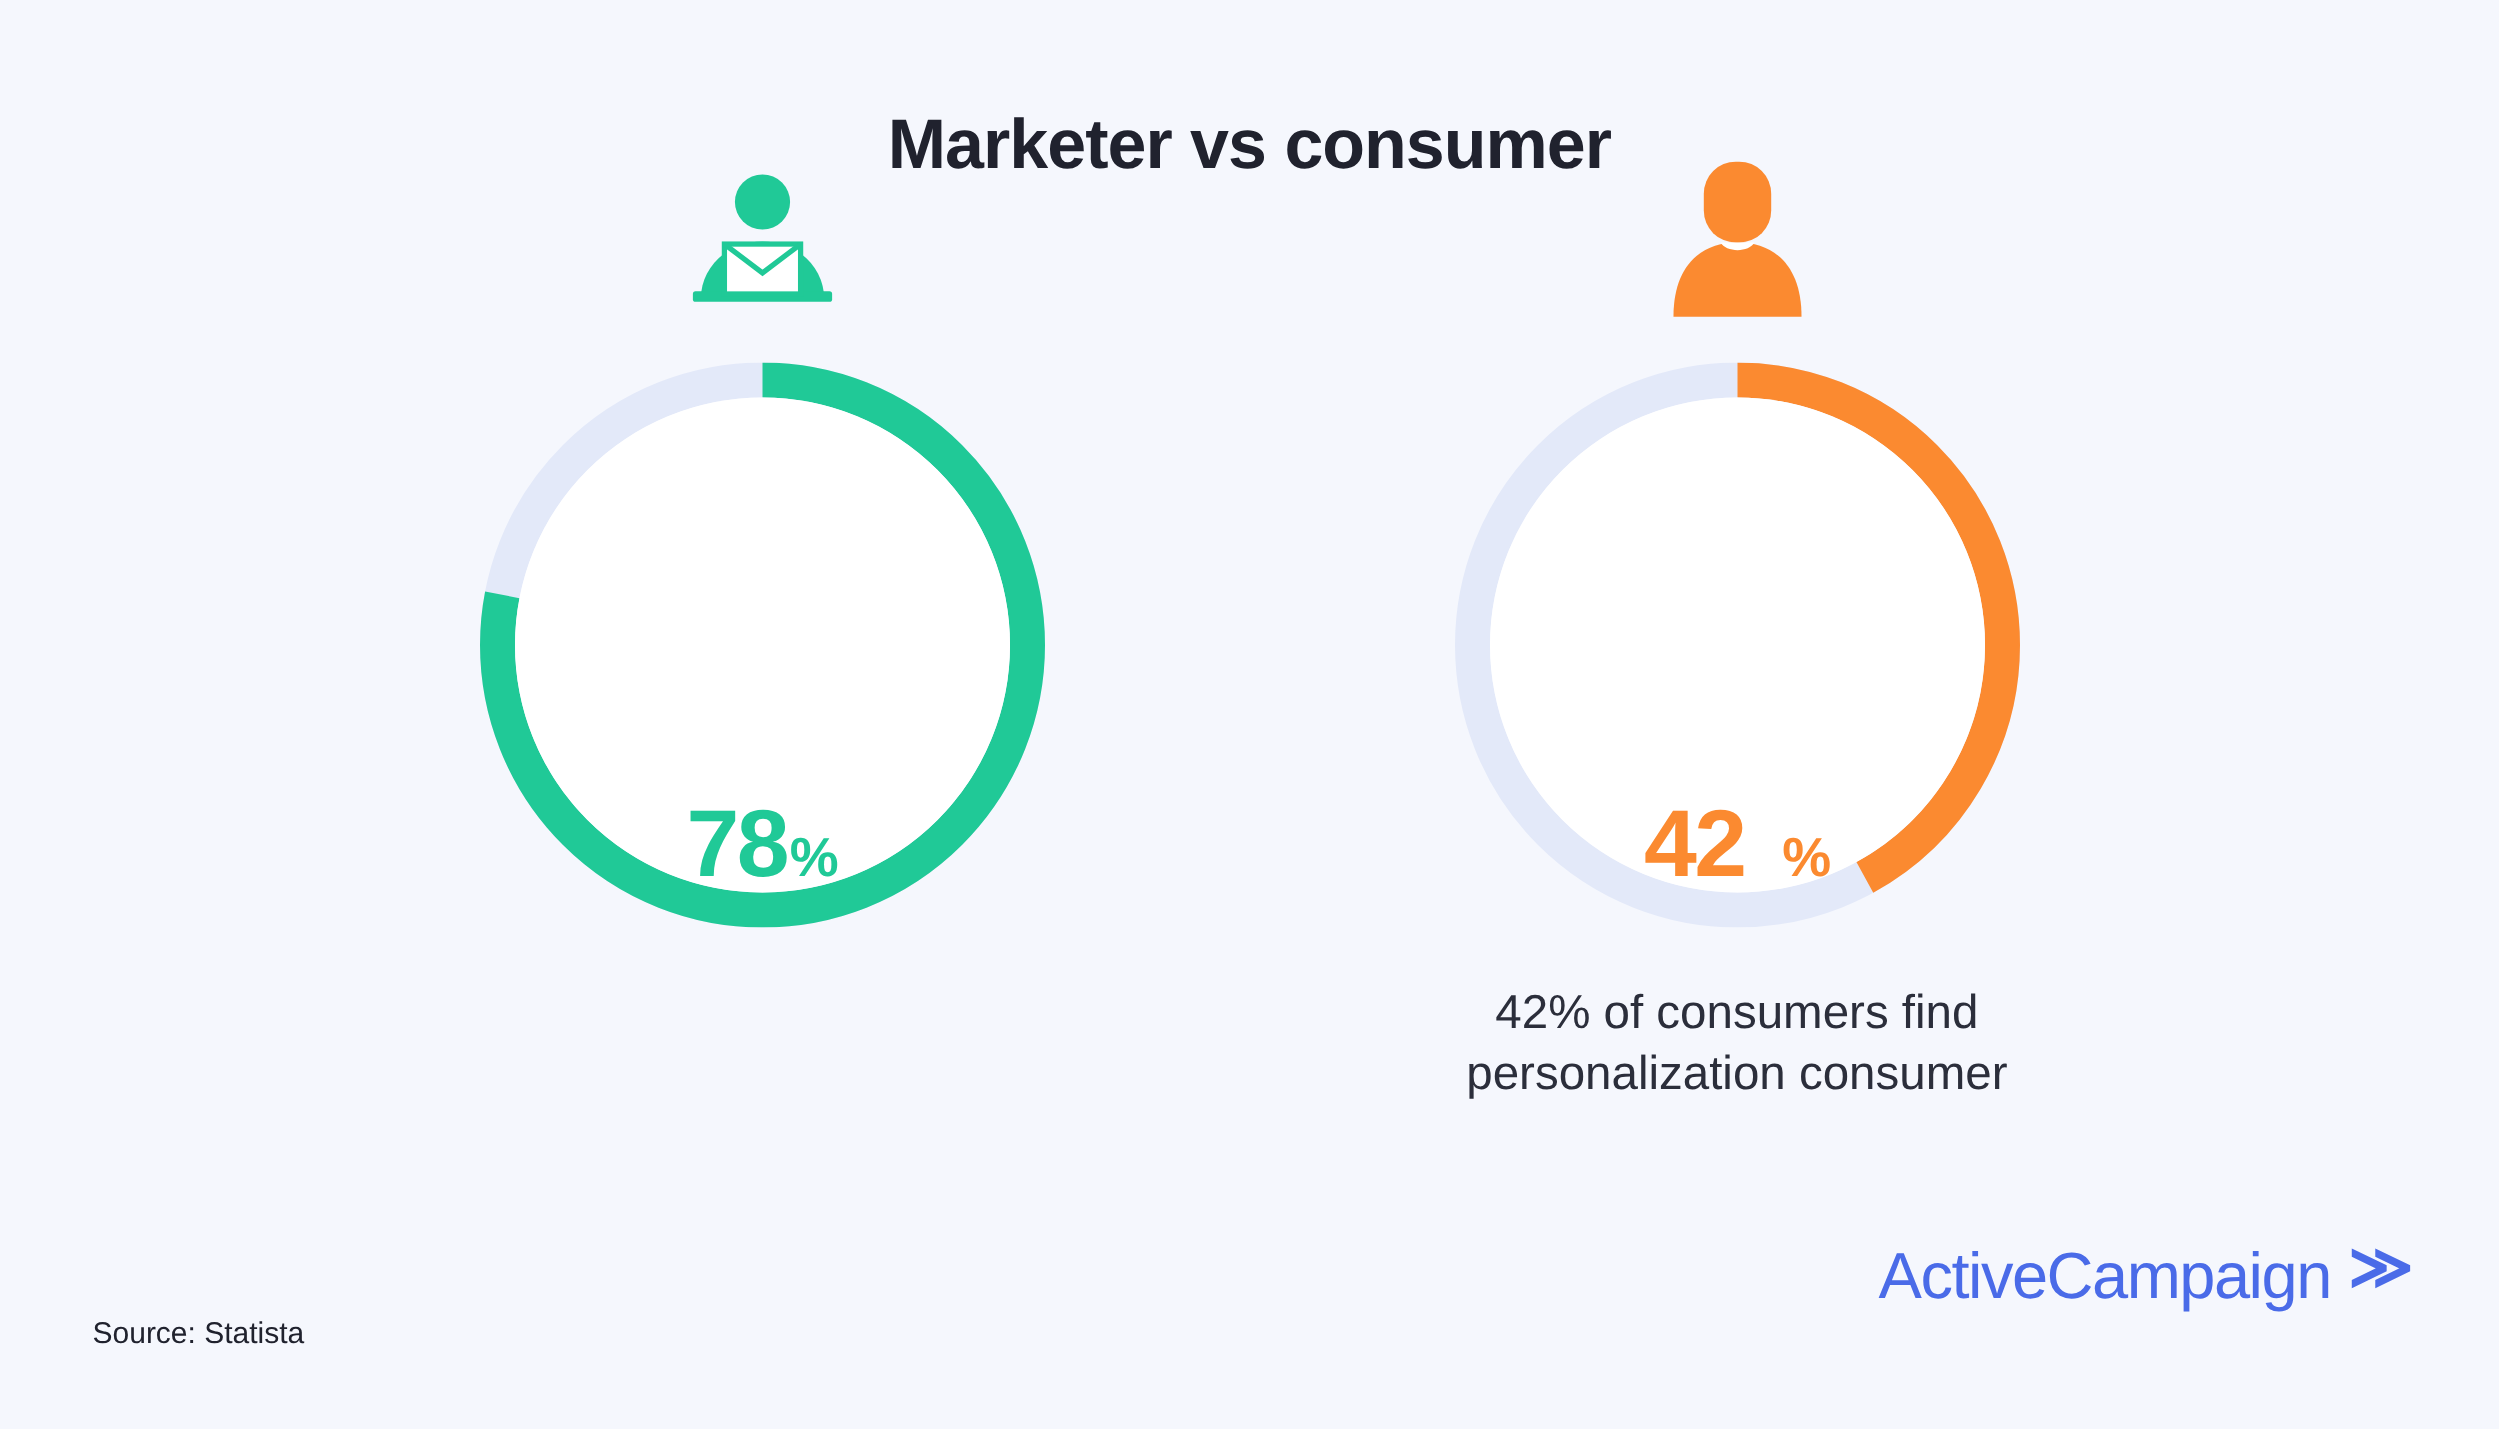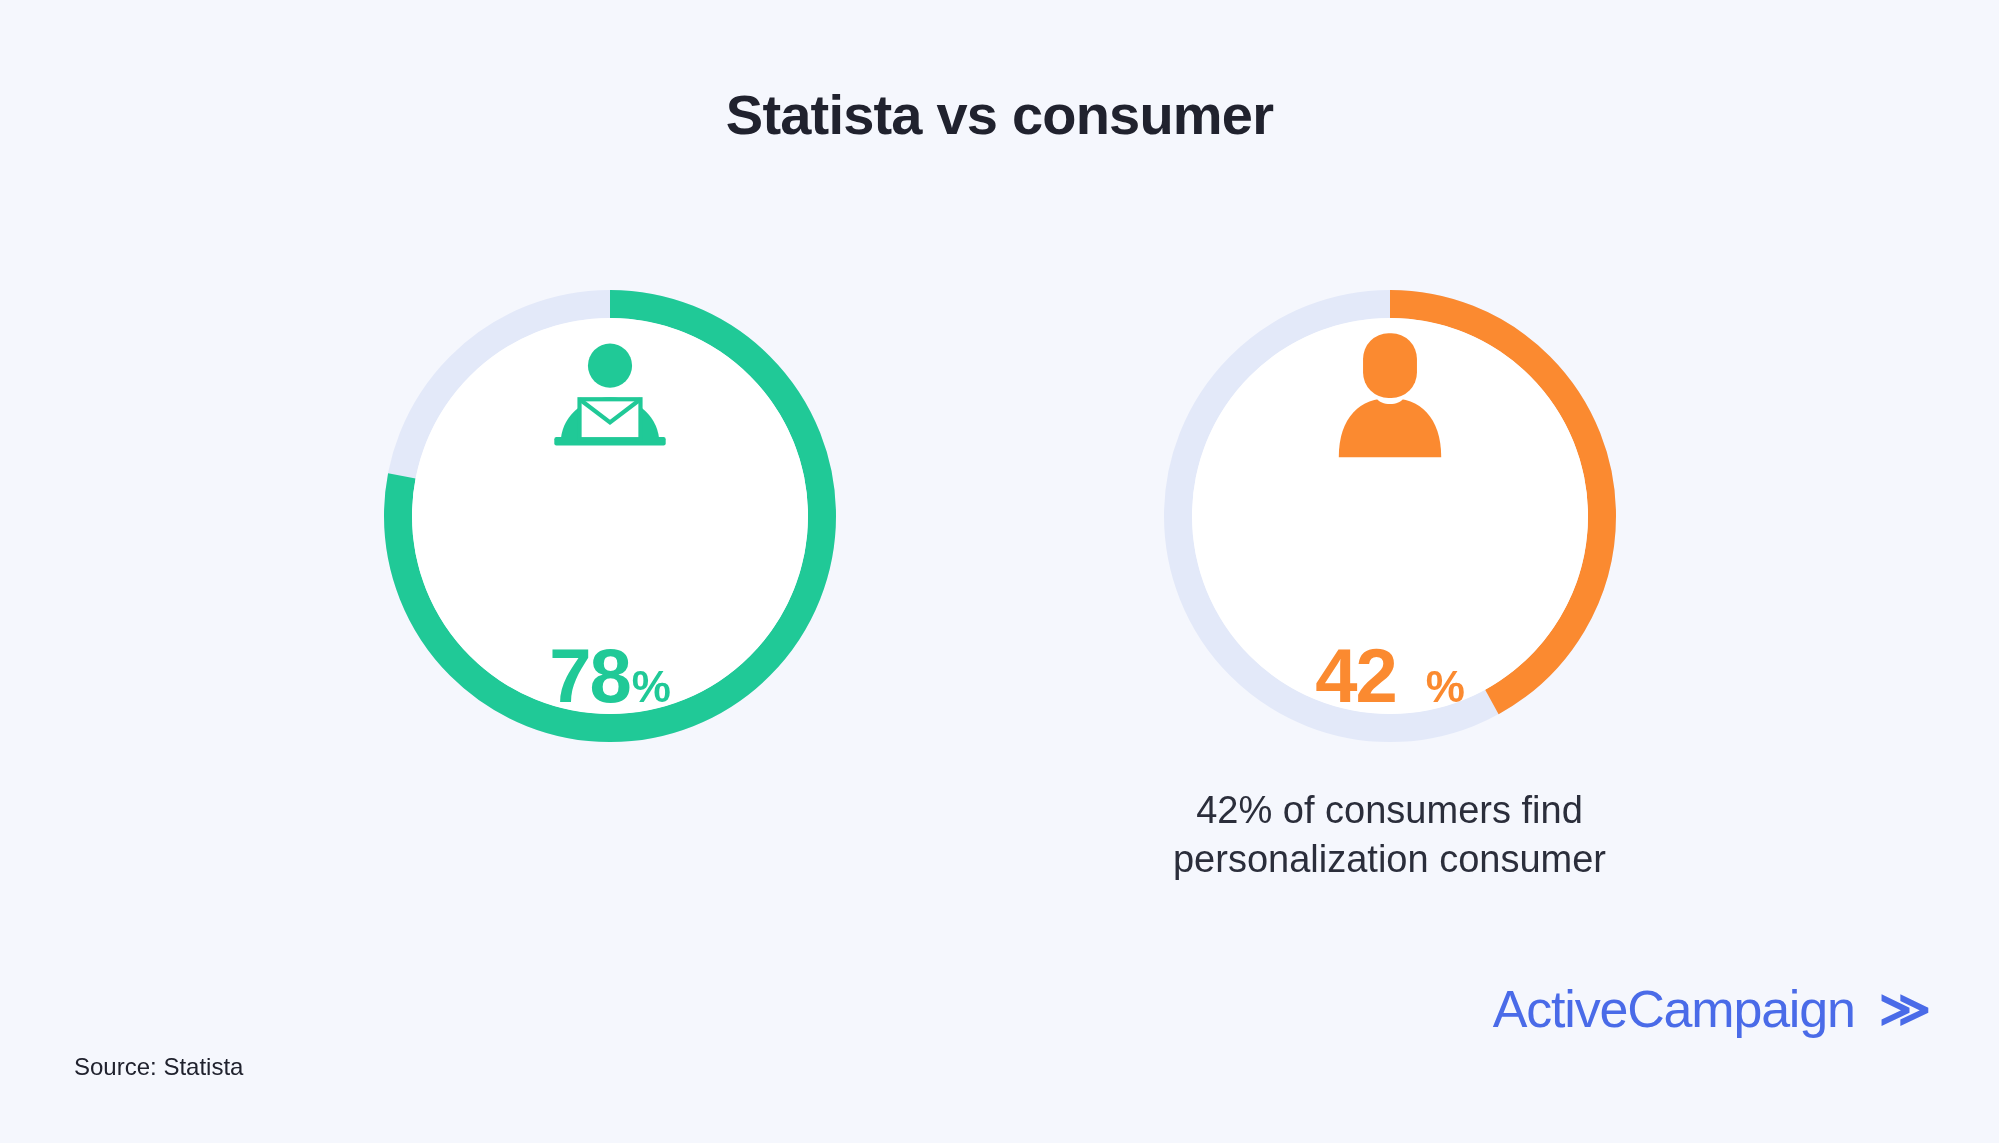--- a/index.html
+++ b/index.html
@@ -62,21 +62,21 @@
   .donut-wrap svg { display:block; width:452px; height:452px; }
 
   .donut-center {
     position:absolute;
     inset:28px;
     border-radius:50%;
     background:#ffffff;
     display:flex;
     flex-direction:column;
     align-items:center;
-    justify-content:flex-end;
+    justify-content:space-between;
   }
 
   .icon-slot {
     width:124px;
     height:104px;
     display:flex;
     align-items:flex-end;
     justify-content:center;
     margin-top:-6px;
   }
@@ -113,44 +113,43 @@
     left:74px;
     bottom:62px;
     font-size:24px;
     color:#20222e;
     font-family:"Liberation Sans", sans-serif;
   }
 
   .brand {
     position:absolute;
     right:68px;
-    bottom:104px;
-    display:flex;
-    align-items:center;
-    gap:24px;
+    bottom:92px;
+    display:flex;
+    gap:14px;
   }
   .brand-name {
     font-size:52px;
     color:#4a6be8;
     letter-spacing:-1.2px;
     font-family:"Liberation Sans", sans-serif;
   }
   .brand-mark {
     font-size:50px;
     color:#4a6be8;
     line-height:0.9;
     font-weight:bold;
   }
 </style>
 </head>
 <body>
 
 <div id="canvas">
 
-  <h1 class="page-title">Statista vs consumer</h1>
+  <h1 class="page-title">Marketer vs consumer</h1>
 
   <div class="stats-row">
 
     <div class="stat-card">
       <div class="donut-wrap">
         <svg viewBox="0 0 452 452">
           <circle cx="226" cy="226" r="212" fill="none" stroke="#e3e9f9" stroke-width="28"></circle>
           <circle cx="226" cy="226" r="212" fill="none" stroke="#20c997" stroke-width="28" stroke-dasharray="1039.0 293.0" transform="rotate(-90 226 226)"></circle>
         </svg>
 

